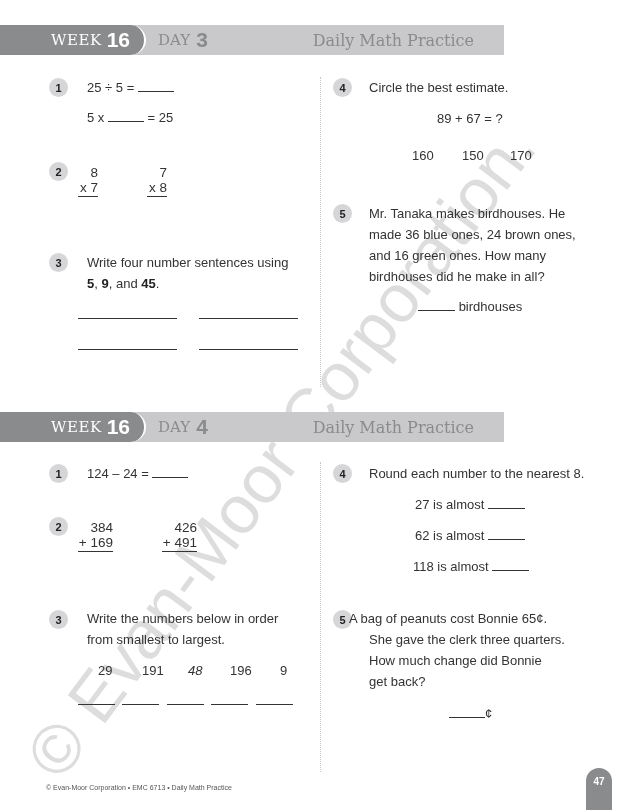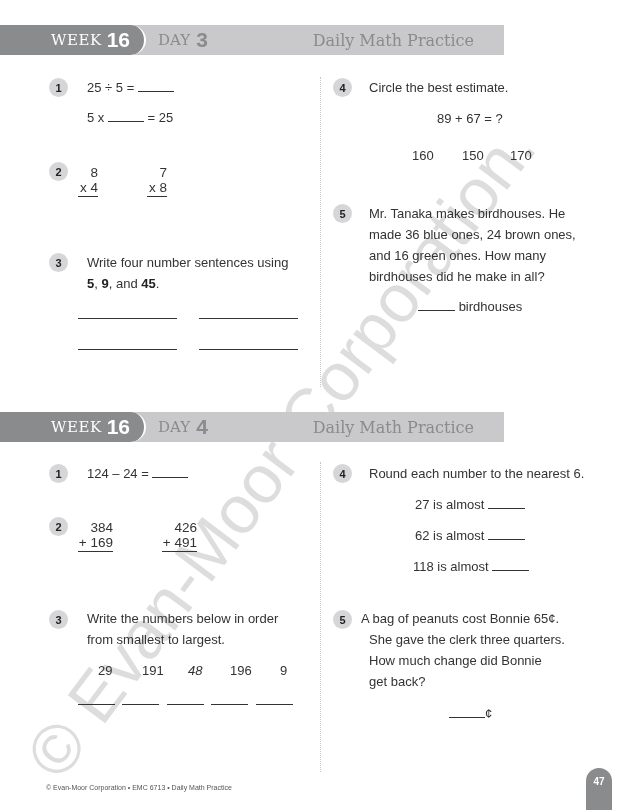--- a/index.html
+++ b/index.html
@@ -65,21 +65,21 @@
 </div>
 <div class="txt" style="left:78px;top:107px;">
   <span>5 x</span>
   <span class="blank" style="width:36px;"></span>
   <span>= 25</span>
 </div>
 
 <div class="qnum" style="left:49px;top:162px;">2</div>
 <div class="stack" style="left:78px;top:165px;width:20px;">
   <div>8</div>
-  <div class="bottom">x 4</div>
+  <div class="bottom">x 7</div>
 </div>
 <div class="stack" style="left:147px;top:165px;width:20px;">
   <div>7</div>
   <div class="bottom">x 8</div>
 </div>
 
 <div class="qnum" style="left:49px;top:253px;">3</div>
 <div class="txt" style="left:78px;top:252px;">Write four number sentences using</div>
 <div class="txt" style="left:78px;top:273px;">
   <b>5</b><span>,</span>
@@ -146,36 +146,36 @@
 <div class="txt" style="left:179px;top:660px;font-style:italic;">48</div>
 <div class="txt" style="left:221px;top:660px;">196</div>
 <div class="txt" style="left:271px;top:660px;">9</div>
 <div class="uline" style="left:78px;top:704px;width:37px;"></div>
 <div class="uline" style="left:122px;top:704px;width:37px;"></div>
 <div class="uline" style="left:167px;top:704px;width:37px;"></div>
 <div class="uline" style="left:211px;top:704px;width:37px;"></div>
 <div class="uline" style="left:256px;top:704px;width:37px;"></div>
 
 <div class="qnum" style="left:333px;top:464px;">4</div>
-<div class="txt" style="left:360px;top:463px;">Round each number to the nearest 6.</div>
+<div class="txt" style="left:360px;top:463px;">Round each number to the nearest 8.</div>
 <div class="txt" style="left:406px;top:494px;">
   <span>27 is almost</span>
   <span class="blank" style="width:37px;"></span>
 </div>
 <div class="txt" style="left:406px;top:525px;text-align:right;">
   <span>62 is almost</span>
   <span class="blank" style="width:37px;"></span>
 </div>
 <div class="txt" style="left:404px;top:556px;">
   <span>118 is almost</span>
   <span class="blank" style="width:37px;"></span>
 </div>
 
 <div class="qnum" style="left:333px;top:610px;">5</div>
-<div class="txt" style="left:352px;top:608px;">A bag of peanuts cost Bonnie 65¢.</div>
+<div class="txt" style="left:340px;top:608px;">A bag of peanuts cost Bonnie 65¢.</div>
 <div class="txt" style="left:360px;top:629px;">She gave the clerk three quarters.</div>
 <div class="txt" style="left:360px;top:650px;">How much change did Bonnie</div>
 <div class="txt" style="left:360px;top:671px;">get back?</div>
 <div class="txt" style="left:440px;top:703px;">
   <span class="blank" style="width:36px;"></span><span>¢</span>
 </div>
 
 <div class="footer-text">© Evan-Moor Corporation • EMC 6713 • Daily Math Practice</div>
 <div class="page-tab">47</div>
 

